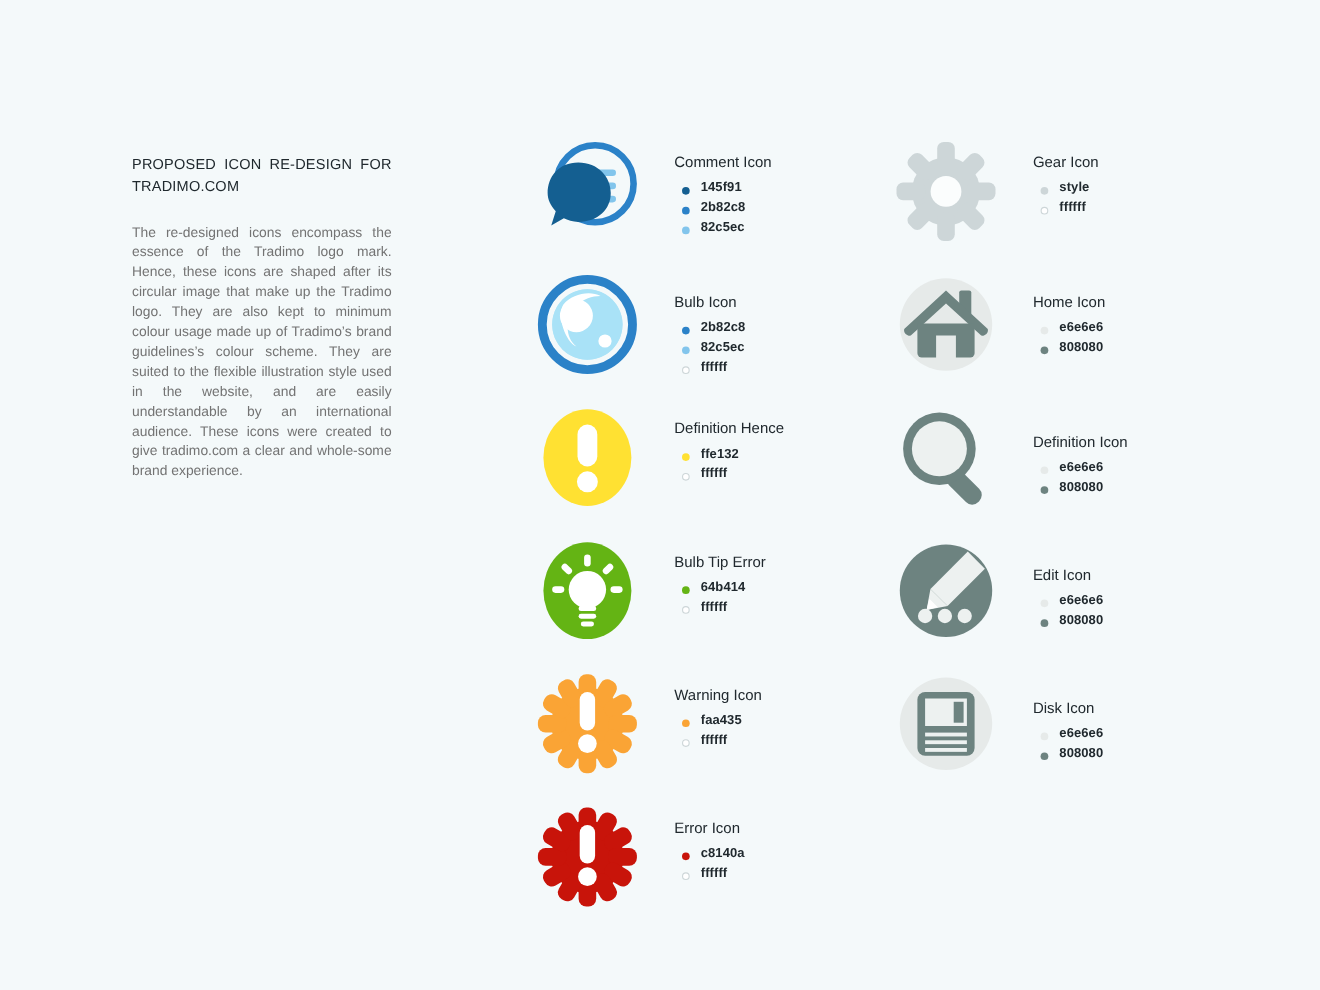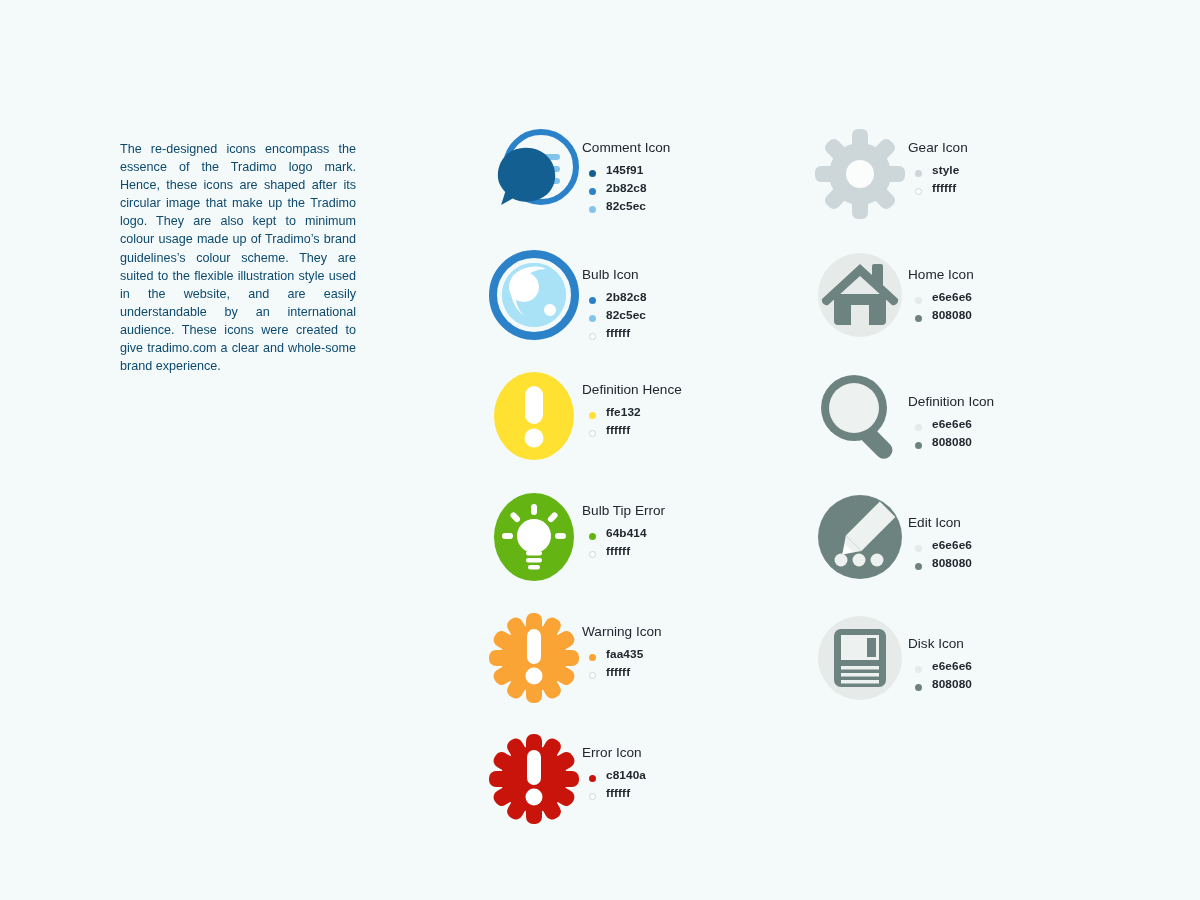--- a/index.html
+++ b/index.html
@@ -28,21 +28,21 @@
     color: #20292e;
     text-align: justify;
     text-align-last: left;
     letter-spacing: 0.2px;
     margin: 0 0 22px 0;
     font-weight: 400;
   }
   #intro-body {
     font-size: 12.6px;
     line-height: 18.1px;
-    color: #0c4a6e;
+    color: #737373;
     text-align: justify;
     text-align-last: left;
     margin: 0;
   }
 
   
   .icon-col {
     position: absolute;
     top: 126px;
   }
@@ -57,20 +57,21 @@
   }
   .icon-art {
     width: 96px;
     height: 96px;
     flex: 0 0 96px;
     position: relative;
   }
   .icon-art svg { display: block; }
 
   .icon-meta {
+    margin-left: 31px;
     padding-top: 14px;
   }
   .icon-meta.meta-low { padding-top: 26px; }
   .icon-meta.meta-mid { padding-top: 20px; }
 
   .icon-title {
     font-size: 13.6px;
     color: #20292e;
     margin: 0 0 4px 0;
     white-space: nowrap;
@@ -104,20 +105,21 @@
     font-size: 11.8px;
     color: #20292e;
     font-weight: 700;
     letter-spacing: 0.1px;
   }
 </style>
 </head>
 <body>
 
 <div id="intro-column">
+  <p id="intro-title">PROPOSED ICON RE-DESIGN FOR TRADIMO.COM</p>
   <p id="intro-body">The re-designed icons encompass the essence of the Tradimo logo mark. Hence, these icons are shaped after its circular image that make up the Tradimo logo. They are also kept to minimum colour usage made up of Tradimo’s brand guidelines’s colour scheme. They are suited to the flexible illustration style used in the website, and are easily understandable by an international audience. These icons were created to give tradimo.com a clear and whole-some brand experience.</p>
 </div>
 
 <div class="icon-col" id="col-left">
 
   <div class="icon-row">
     <div class="icon-art">
       <svg width="96" height="96" viewBox="0 0 96 96">
         <circle cx="55" cy="41" r="35" fill="none" stroke="#2b82c8" stroke-width="6"></circle>
         <rect x="38" y="28" width="36" height="6" rx="3" fill="#82c5ec"></rect>

